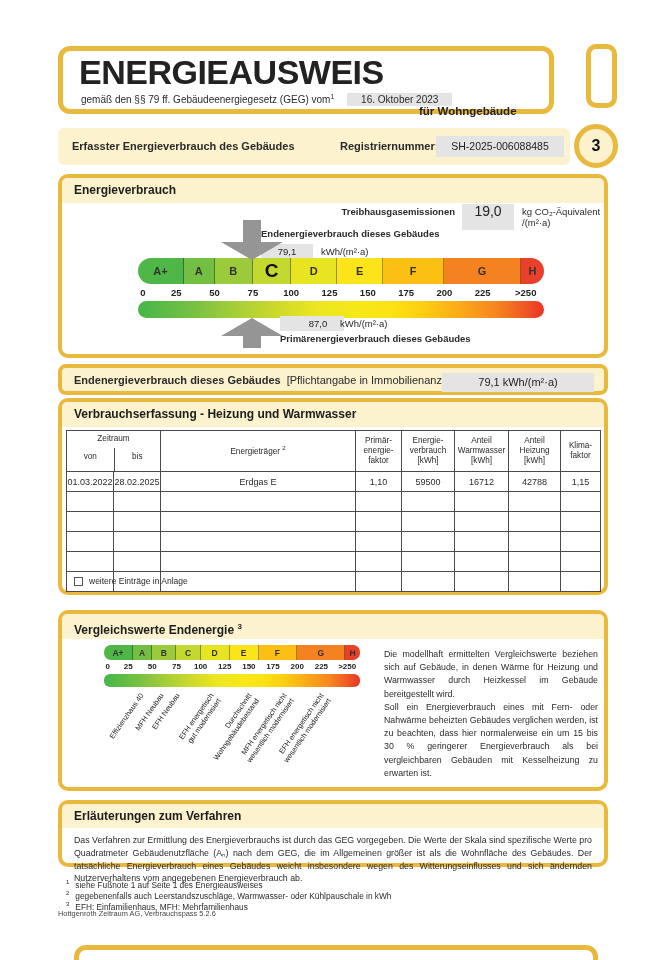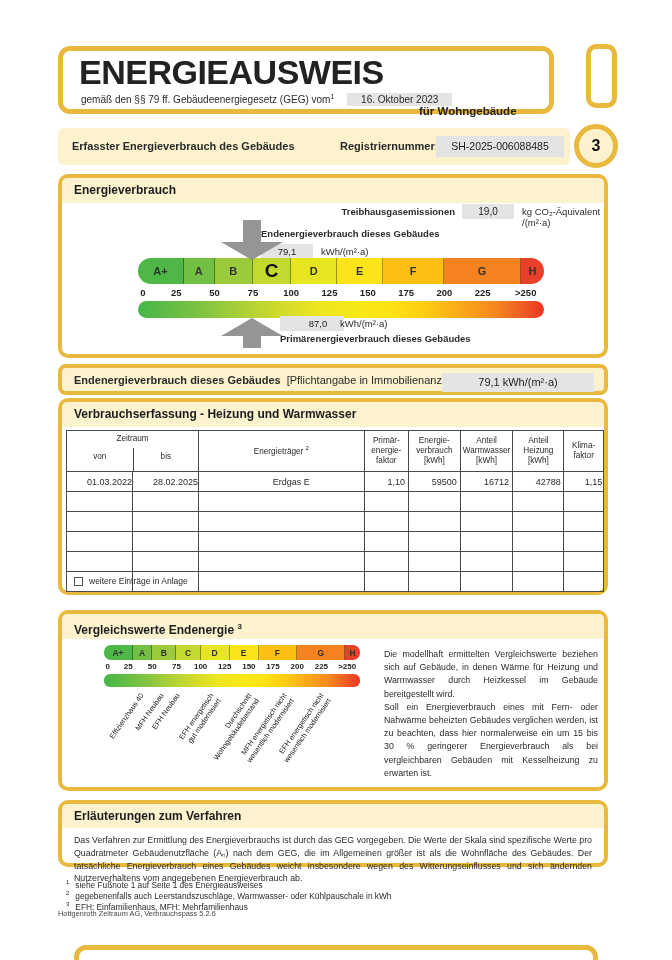--- a/index.html
+++ b/index.html
@@ -25,21 +25,21 @@
   #info-bar{left:58px;top:128px;width:512px;height:37px;background:#FCF2CE;border-radius:6px;}
   #info-label{position:absolute;left:14px;top:12px;font-size:11px;font-weight:bold;}
   #reg-label{position:absolute;left:282px;top:12px;font-size:11px;font-weight:bold;}
   #reg-box{position:absolute;left:378px;top:8px;width:128px;height:21px;line-height:21px;font-size:10.5px;}
   #page-circle{left:574px;top:124px;width:44px;height:44px;border:5px solid #E9B93E;border-radius:50%;background:#FCF2CE;
                box-sizing:border-box;text-align:center;line-height:34px;font-size:16px;font-weight:bold;color:#111;}
 
   
   #box-energy{left:58px;top:174px;width:550px;height:184px;}
   #ghg-label{left:120px;top:28px;width:273px;text-align:right;font-size:9.5px;font-weight:600;}
-  #ghg-box{left:400px;top:26px;width:52px;height:15px;line-height:15px;font-size:10px;}
+  #ghg-box{left:400px;top:26px;width:52px;height:26px;line-height:15px;font-size:14px;}
   #ghg-unit{left:460px;top:28px;font-size:9.5px;}
   #end-label{left:199px;top:50px;font-size:9.5px;font-weight:600;}
   #end-box{left:199px;top:66px;width:52px;height:15px;line-height:15px;font-size:9.5px;}
   #end-unit{left:259px;top:68px;font-size:9.5px;}
   .arrow{z-index:3;}
   #arr-dn-stem{left:181px;top:42px;width:18px;height:22px;background:#959595;}
   #arr-dn-head{left:159px;top:64px;width:0;height:0;border-left:31px solid transparent;border-right:31px solid transparent;border-top:18px solid #959595;}
   #scale-big{left:76px;top:80px;width:406px;height:26px;border-radius:13px;overflow:hidden;display:flex;}
   .seg{height:100%;display:flex;align-items:center;justify-content:center;border-right:1px solid rgba(0,0,0,.35);box-sizing:border-box;}
   .seg:last-child{border-right:none;}
@@ -65,21 +65,21 @@
                  box-sizing:border-box;display:flex;align-items:center;}
   #mand-bold{margin-left:12px;font-size:11px;font-weight:bold;}
   #mand-note{margin-left:6px;font-size:11px;}
   #mand-value{position:absolute;right:10px;top:5px;width:152px;height:19px;line-height:19px;font-size:11px;}
 
   
   #box-table{left:58px;top:398px;width:550px;height:197px;}
   #cons-table{position:absolute;left:4px;top:28px;border-collapse:collapse;table-layout:fixed;}
   #cons-table th,#cons-table td{border:1px solid #4a4a4a;padding:0;font-weight:normal;}
   #cons-table th{font-size:8.2px;text-align:center;vertical-align:middle;line-height:1.25;}
-  #cons-table td{font-size:9px;text-align:center;height:19px;padding-left:20px;}
+  #cons-table td{font-size:9px;text-align:center;height:19px;}
   .zr-top{font-size:8.2px;text-align:center;padding-top:3px;height:14px;}
   .zr-bottom{display:flex;height:23px;}
   .zr-bottom span{width:50%;box-sizing:border-box;padding-top:4px;font-size:8.2px;text-align:center;}
   .zr-bottom span:last-child{border-left:1px solid #4a4a4a;}
   #chk-row{position:absolute;left:12px;bottom:5px;display:flex;align-items:center;}
   #chk-box{width:7px;height:7px;border:1px solid #555;display:inline-block;}
   #chk-label{margin-left:6px;font-size:8.5px;}
 
   
   #box-compare{left:58px;top:610px;width:550px;height:181px;}

